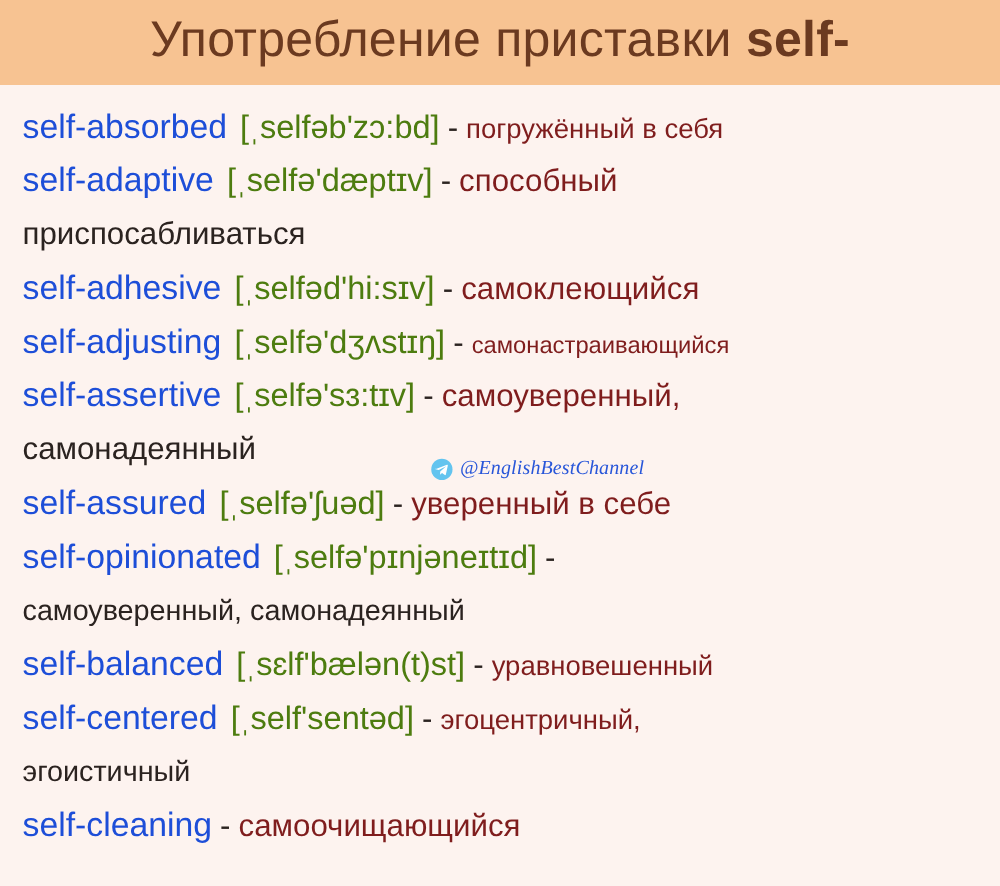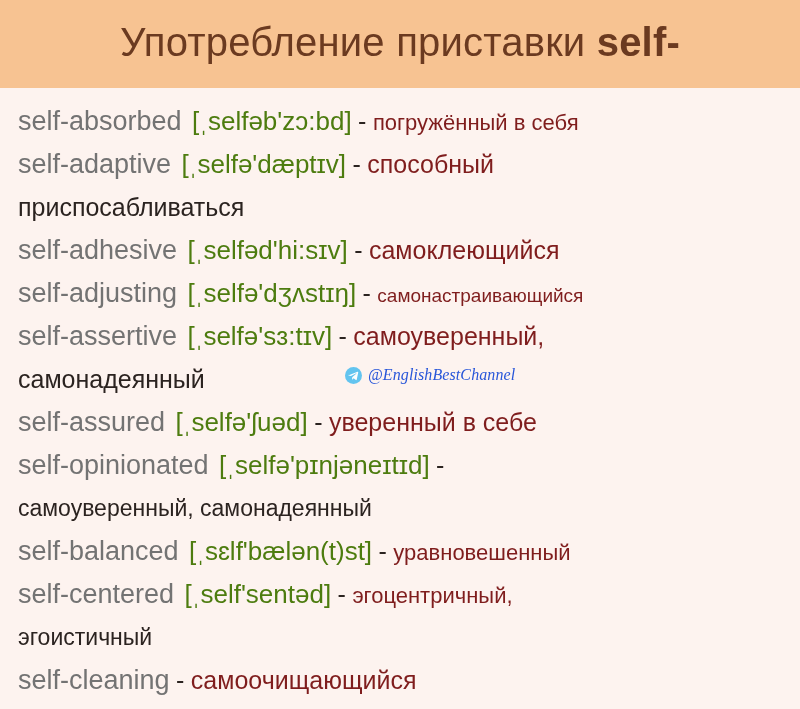--- a/index.html
+++ b/index.html
@@ -18,21 +18,21 @@
   .poster {
     position: relative;
     width: 800px;
     height: 709px;
     background: #FDF3EF;
     box-sizing: border-box;
   }
 
   
   .header {
-    height: 88px;
+    height: 68px;
     background: #F7C392;
     display: flex;
     align-items: center;
     justify-content: center;
     box-sizing: border-box;
     padding-bottom: 4px;
   }
   .header-title {
     font-size: 40px;
     line-height: 1;
@@ -59,21 +59,21 @@
 
   .entry-line {
     display: block;
     white-space: nowrap;
     line-height: 43px;
     height: 43px;
   }
 
   .term {
     font-size: 27px;
-    color: #737373;
+    color: #1d4ed8;
   }
   .ipa {
     font-size: 26px;
     color: #4d7c0f;
     margin-left: 6px;
   }
   .dash {
     font-size: 25px;
     color: #2B2320;
     margin: 0 2px;

